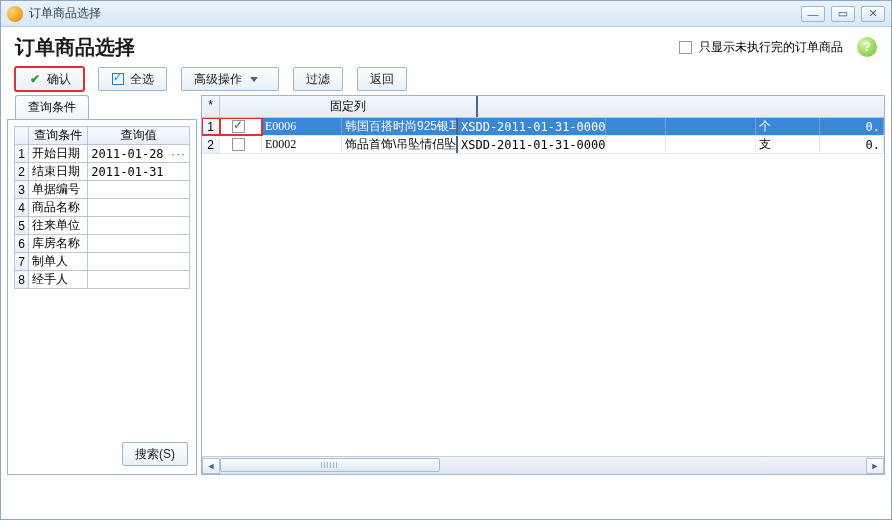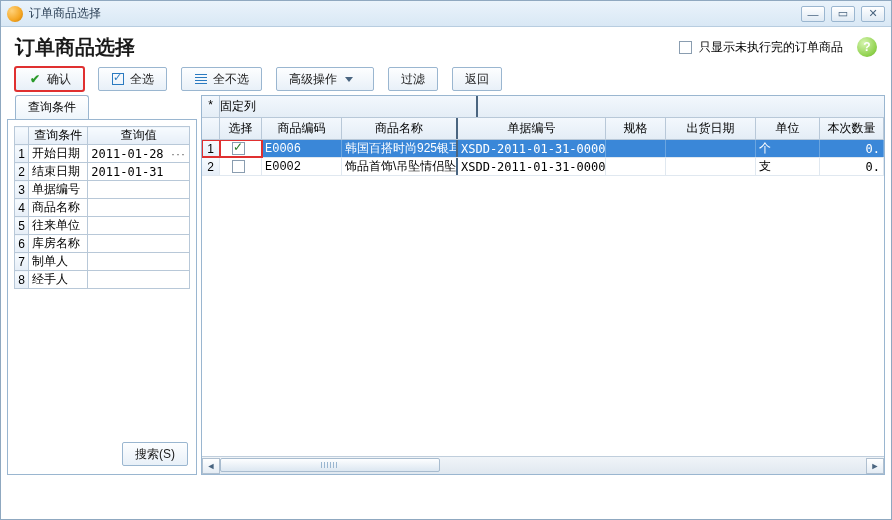--- a/index.html
+++ b/index.html
@@ -33,21 +33,21 @@
 table.cond{border-collapse:collapse;width:100%}
 table.cond th,table.cond td{border:1px solid #b8c8d8;height:18px;padding:0 3px;background:#fff;font-weight:normal;text-align:left;white-space:nowrap;overflow:hidden}
 table.cond th{background:linear-gradient(#f7fbff,#e6eef7);text-align:center}
 table.cond td.rn{width:14px;text-align:center;background:linear-gradient(#f7fbff,#e6eef7)}
 table.cond td.val{font-family:Consolas,monospace}
 .dots{float:right;letter-spacing:1px;color:#555}
 .leftbox .grow{flex:1}
 .searchbtn{align-self:flex-end;margin:2px 2px 2px 0}
 .right{flex:1;border:1px solid #9ab6d0;margin:0 4px 4px 0;display:flex;flex-direction:column;overflow:hidden}
 .ghead{display:flex;background:linear-gradient(#f3f8fd,#e4edf6);border-bottom:1px solid #b8c8d8}
-.ghead .fixedlabel{width:258px;text-align:left;border-right:2px solid #4a6580;padding:2px 0}
+.ghead .fixedlabel{width:258px;text-align:center;border-right:2px solid #4a6580;padding:2px 0}
 .gcols{display:flex;background:linear-gradient(#f3f8fd,#e4edf6);border-bottom:1px solid #b8c8d8}
 .gc{border-right:1px solid #b8c8d8;padding:2px 0;text-align:center;overflow:hidden;white-space:nowrap}
 .gc.star{width:18px}
 .gc.sel{width:42px}
 .gc.code{width:80px}
 .gc.name{width:116px;border-right:2px solid #4a6580}
 .gc.doc{width:148px}
 .gc.spec{width:60px}
 .gc.ship{width:90px}
 .gc.unit{width:64px}
@@ -56,21 +56,21 @@
 .grow-row .c{border-right:1px solid #e0e8f0;padding:0 3px;overflow:hidden;white-space:nowrap;display:flex;align-items:center}
 .grow-row .c.name{border-right:2px solid #4a6580}
 .grow-row .c.qty{justify-content:flex-end}
 .grow-row.selected{background:#3a87d8;color:#fff}
 .grow-row.selected .c{border-right-color:#6aa5e0}
 .grow-row.selected .c.name{border-right:2px solid #4a6580}
 .grow-row .rn{width:18px;justify-content:center;background:linear-gradient(#f7fbff,#e6eef7);color:#000}
 .grow-row .sel{width:42px;justify-content:center;background:#fff}
 .grow-row.selected .rn{outline:2px solid #e03030;outline-offset:-1px}
 .grow-row.selected .sel{outline:2px solid #e03030;outline-offset:-1px}
-.grow-row .code{width:80px;font-family:Liberation Mono, monospace}
+.grow-row .code{width:80px;font-family:Liberation Serif, serif}
 .grow-row .nm{width:116px}
 .grow-row .doc{width:148px;font-family:Consolas,monospace}
 .grow-row .spec{width:60px}
 .grow-row .ship{width:90px}
 .grow-row .unit{width:64px}
 .grow-row .qty{flex:1;font-family:Consolas,monospace}
 .gridbody{flex:1;background:#fff;overflow:hidden}
 .hscroll{height:18px;background:linear-gradient(#f0f4f8,#e0e8f0);border-top:1px solid #c0cedc;display:flex;align-items:center}
 .sbtn{width:18px;height:16px;border:1px solid #b0c0d0;background:linear-gradient(#fff,#e4ecf4);display:flex;align-items:center;justify-content:center;font-size:9px;color:#4a6580;cursor:pointer}
 .strack{flex:1;position:relative;height:16px}
@@ -104,26 +104,20 @@
   <div class="btn hl">
     <span class="i i-check">✔</span>
     <span>确认</span>
   </div>
   <div class="btn">
     <span class="i">
         <span class="i-box"></span>
       </span>
     <span>全选</span>
   </div>
-  <div class="btn">
-    <span class="i">
-        <span class="i-list"></span>
-      </span>
-    <span>全不选</span>
-  </div>
   <div class="btn split">
     <span>高级操作</span>
     <span class="caret"></span>
   </div>
   <div class="btn">
     <span>过滤</span>
   </div>
   <div class="btn">
     <span>返回</span>
   </div>
@@ -190,31 +184,20 @@
       <div class="btn searchbtn">
         <span>搜索(S)</span>
       </div>
     </div>
   </div>
 
   <div class="right">
     <div class="ghead">
       <div class="gc star">*</div>
       <div class="fixedlabel">固定列</div>
-    </div>
-    <div class="gcols">
-      <div class="gc star"></div>
-      <div class="gc sel">选择</div>
-      <div class="gc code">商品编码</div>
-      <div class="gc name">商品名称</div>
-      <div class="gc doc">单据编号</div>
-      <div class="gc spec">规格</div>
-      <div class="gc ship">出货日期</div>
-      <div class="gc unit">单位</div>
-      <div class="gc qty">本次数量</div>
     </div>
     <div class="gridbody" id="grid-rows">
         <div class="grow-row selected">
           <div class="c rn">1</div>
           <div class="c sel">
             <span class="chk checked"></span>
           </div>
           <div class="c code">E0006</div>
           <div class="c nm name">韩国百搭时尚925银耳</div>
           <div class="c doc">XSDD-2011-01-31-00001</div>

